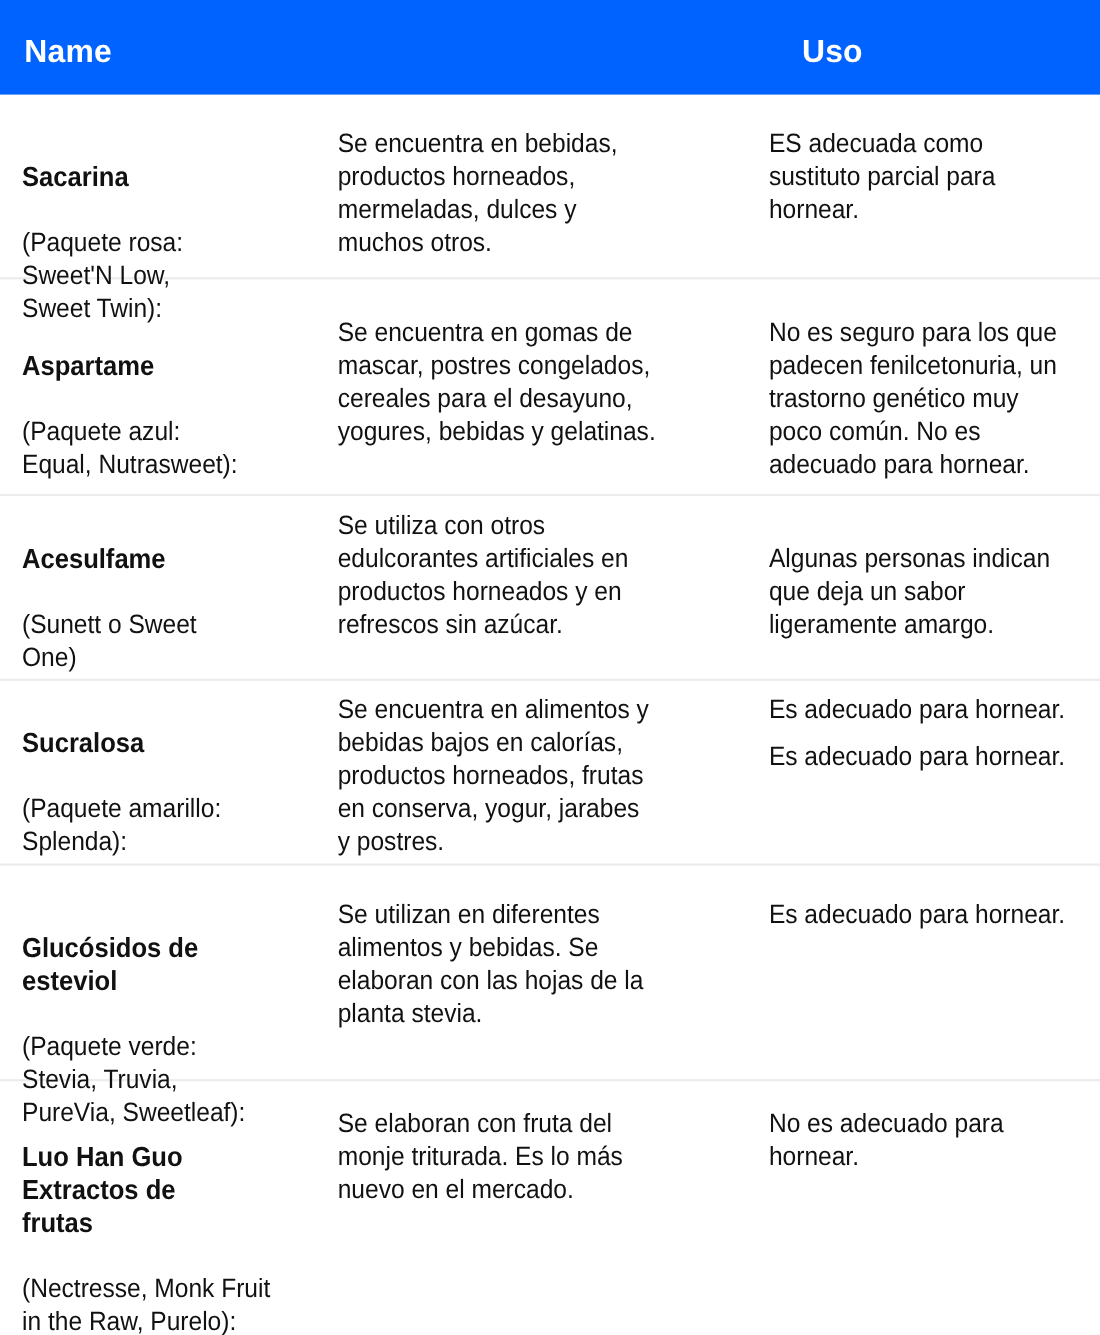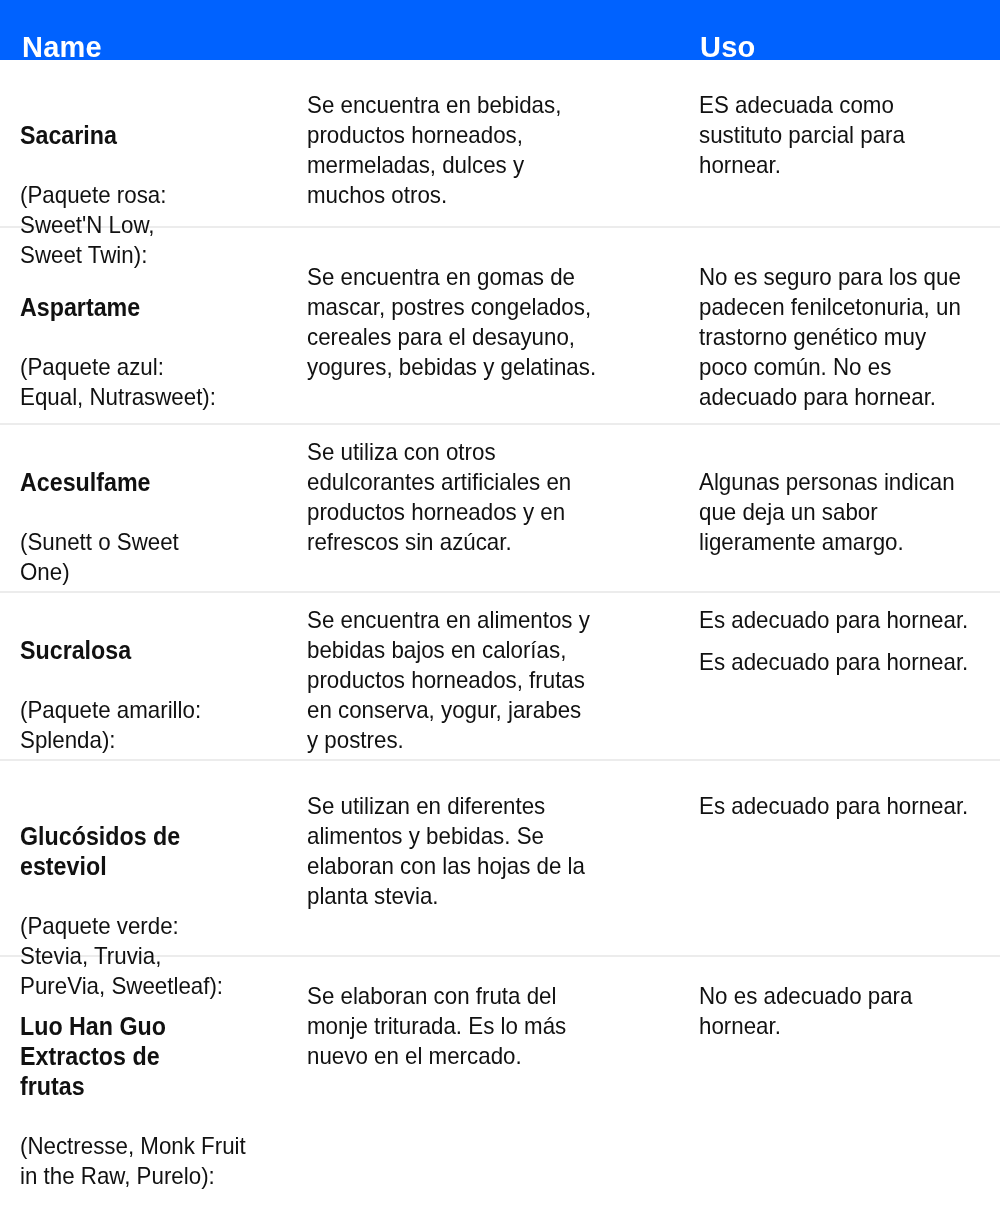--- a/index.html
+++ b/index.html
@@ -12,21 +12,21 @@
       height: 1214px;
       overflow: hidden;
       font-family: "Liberation Sans", sans-serif;
       color: #111111;
     }
     .table {
       width: 1000px;
       position: relative;
     }
     .header {
-      height: 60px;
+      height: 86px;
       background: #0062ff;
       position: relative;
       color: #ffffff;
       font-weight: bold;
       font-size: 29px;
     }
     .header .h {
       position: absolute;
       top: 31px;
       letter-spacing: 0.2px;
@@ -57,21 +57,21 @@
     }
     .sub { display: block; white-space: pre-line; }
     .gap { display: block; height: 30px; }
   </style>
 </head>
 <body>
 
 <div class="table">
   <div class="header">
     <span class="h" style="left:22px;">Name</span>
-    <span class="h" style="left:700px;">Uso</span>
+    <span class="h" style="left:729px;">Uso</span>
   </div>
 
   <div class="row" style="height:168px;">
     <div class="cell c1" style="top:30px;">
       <span class="name">Sacarina</span>
       <span class="sub">(Paquete rosa:
 Sweet'N Low,
 Sweet Twin):</span>
     </div>
     <div class="cell c2" style="top:30px;">Se encuentra en bebidas,

